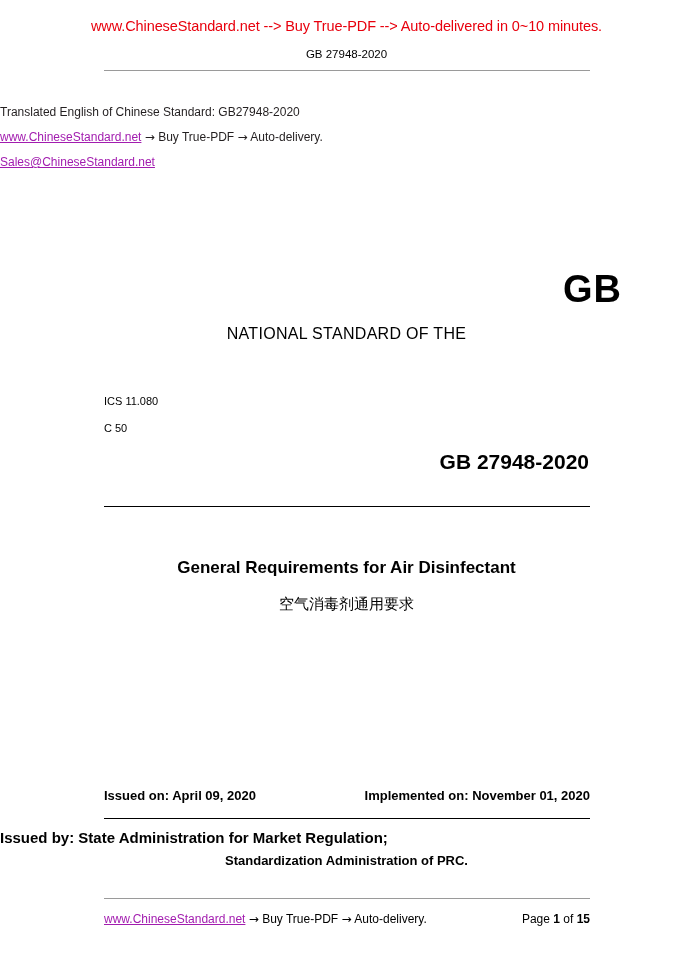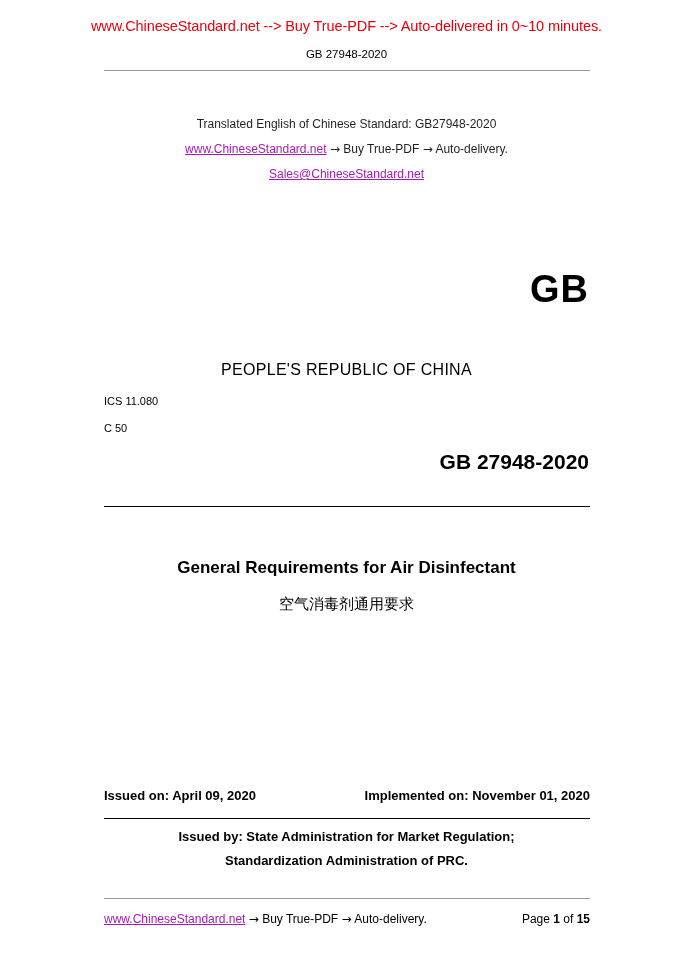--- a/index.html
+++ b/index.html
@@ -44,42 +44,42 @@
     width: 486px;
     border-top: 1px solid #9a9a9a;
   }
   .rule-top { top: 70px; }
   .rule-mid { top: 506px; border-top: 1px solid #000; }
   .rule-issue { top: 818px; border-top: 1px solid #000; }
   .rule-foot { top: 898px; }
 
   .sub-block {
     position: absolute;
-    top: 112px;
-    left: 0;
-    width: 693px;
-    text-align: center;
+    top: 100px;
+    left: 0;
+    width: 693px;
+    text-align: left;
     color: #231f20;
     font-size: 12px;
     line-height: 25px;
   }
   .sub-block .line2 { color: #231f20; }
   a.link {
     color: #a21caf;
     text-decoration: underline;
   }
   .arrow { font-family: "DejaVu Sans", sans-serif; }
 
   .gb-big {
     position: absolute;
     top: 268px;
     left: 0;
     width: 693px;
     text-align: right;
-    padding-right: 104px;
+    padding-right: 71px;
     box-sizing: border-box;
     font-size: 38px;
     font-weight: bold;
     letter-spacing: 1px;
   }
   .nat1 {
     position: absolute;
     top: 325px;
     left: 0;
     width: 693px;
@@ -155,22 +155,21 @@
     display: flex;
     justify-content: space-between;
     font-size: 13px;
     font-weight: bold;
   }
   .issued-by1 {
     position: absolute;
     top: 829px;
     left: 0;
     width: 693px;
-    text-align: center;
-    font-size: 13px;
+    font-size: 15px;
     font-weight: bold;
   }
   .issued-by2 {
     position: absolute;
     top: 853px;
     left: 0;
     width: 693px;
     text-align: center;
     font-size: 13px;
     font-weight: bold;
@@ -210,21 +209,21 @@
       <span class="arrow">→</span>
       <span>Auto-delivery.</span>
     </div>
     <div>
       <a class="link" href="#">Sales@ChineseStandard.net</a>
     </div>
   </div>
 
   <div class="gb-big">GB</div>
 
-  <div class="nat2">PEOPLE'S REPUBLIC OF CHINA</div>
+  <div class="nat1">NATIONAL STANDARD OF THE</div>
 
   <div class="ics">ICS 11.080</div>
   <div class="ccs">C 50</div>
 
   <div class="std-no">GB  27948-2020</div>
 
   <div class="rule rule-mid"></div>
 
   <div class="title-en">General Requirements for Air Disinfectant</div>
   <div class="title-zh">空气消毒剂通用要求</div>

